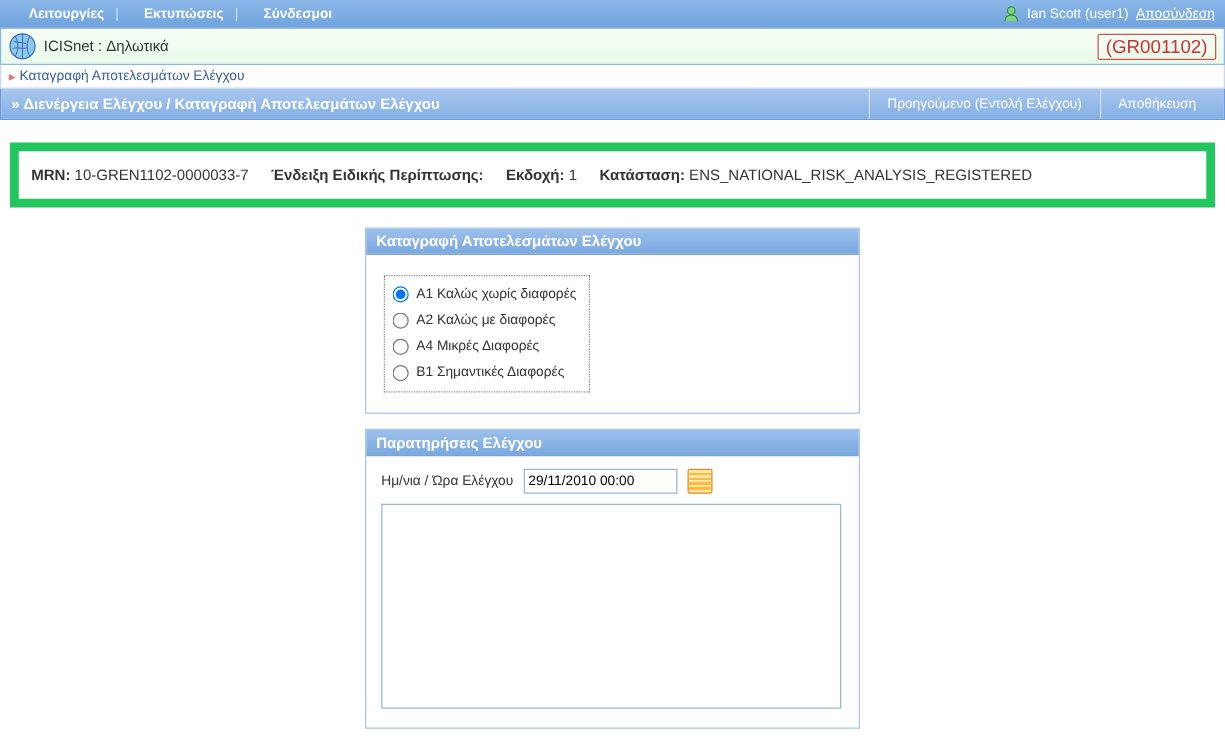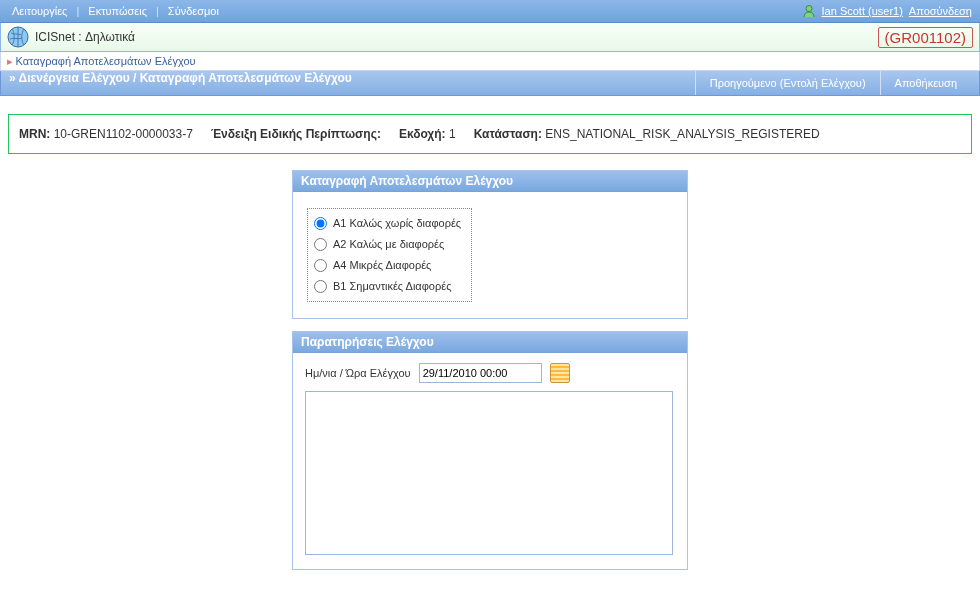--- a/index.html
+++ b/index.html
@@ -24,33 +24,34 @@
   font-size: 11px;
   padding: 0 8px;
 }
 .topbar .menu {
   display: flex;
   gap: 4px;
 }
 .topbar .menu-item {
   padding: 0 4px;
   cursor: pointer;
-  font-weight: normal;
+  font-weight: bold;
+  margin-left: 11px;
 }
 .topbar .menu-sep {
   color: #cfe4fb;
   padding: 0 1px;
 }
 .topbar .spacer { flex: 1; }
 .topbar .user-area {
   display: flex;
   align-items: center;
   gap: 6px;
 }
-.topbar .user-area .name { color: #fff; text-decoration: underline; }
+.topbar .user-area .name { color: #fff; }
 .topbar .user-area .logout {
   color: #fff;
   text-decoration: underline;
   cursor: pointer;
 }
 .user-icon svg { display: block; }
 
 
 .titlebar {
   height: 28px;
@@ -95,21 +96,21 @@
 }
 .subnav a { color:#3a5e9c; cursor:pointer; }
 
 
 .actionbar {
   height: 24px;
   background: linear-gradient(#a8c7ef,#85afe4);
   border: 1px solid #6e98d6;
   border-top: none;
   display: flex;
-  align-items: flex-start;
+  align-items: center;
   color: #fff;
   font-weight: bold;
   font-size: 12px;
   padding: 0 8px;
 }
 .actionbar .path { flex: 1; }
 .actionbar .btns { display: flex; align-items:stretch; gap:0; height:100%; }
 .actionbar .btn {
   border-left: 1px solid #cfe0f7;
   padding: 0 14px;
@@ -118,21 +119,21 @@
   cursor: pointer;
   font-weight: normal;
   font-size: 11px;
 }
 
 
 .content {
   padding: 18px 8px 0 8px;
 }
 .info-box {
-  border: 1px solid #22c55e;
+  border: 7px solid #22c55e;
   padding: 12px 10px;
   font-size: 12px;
   display: flex;
   gap: 18px;
   flex-wrap: nowrap;
 }
 .info-box b { font-weight: bold; }
 
 .center-col {
   margin: 16px auto 0 auto;

